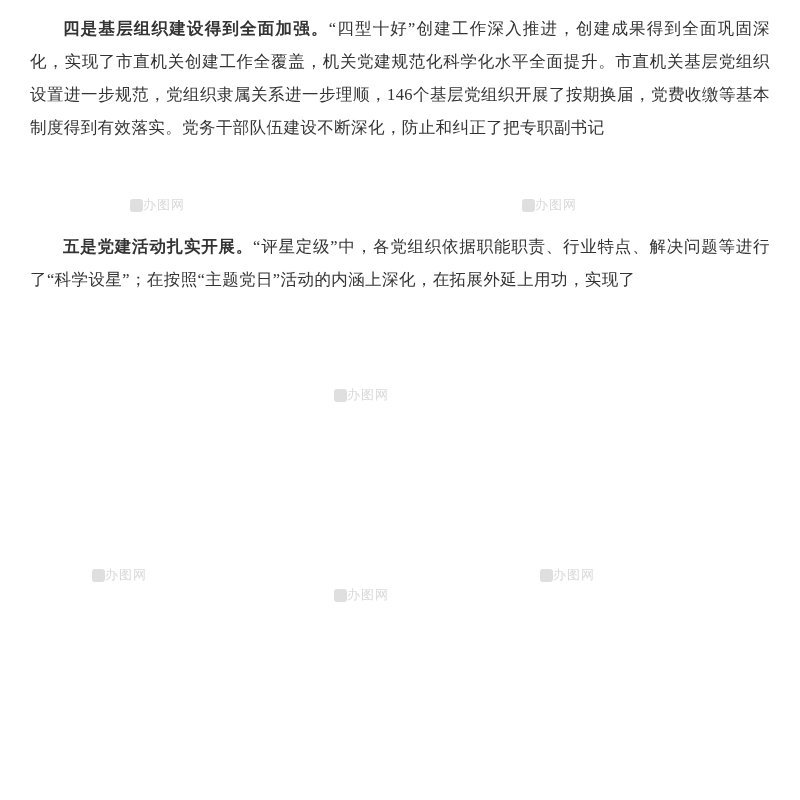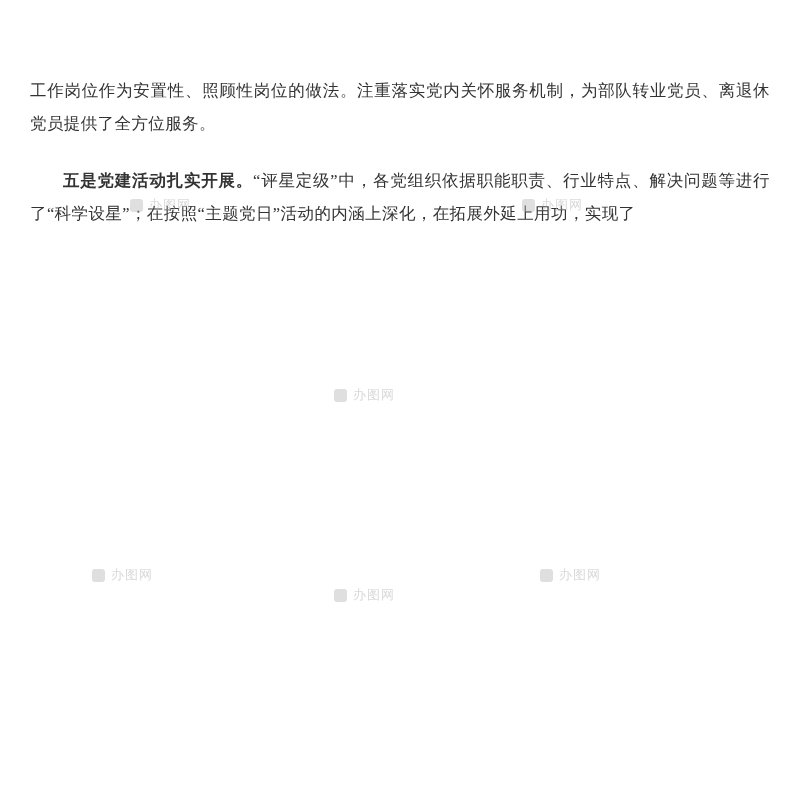--- a/index.html
+++ b/index.html
@@ -28,21 +28,21 @@
     word-break: break-all;
   }
   .doc-para.indent { text-indent: 2em; }
   .lead-bold { font-weight: bold; }
   .page-gap { height: 62px; }
   
   .watermark {
     position: absolute;
     display: flex;
     align-items: center;
-    gap: 6px;
+    gap: 0;
     color: rgba(185,185,185,0.55);
     font-size: 13px;
     letter-spacing: 1px;
     pointer-events: none;
     user-select: none;
     font-family: "Liberation Sans", sans-serif;
   }
   .wm-logo {
     display: inline-block;
     width: 13px; height: 13px;
@@ -76,20 +76,20 @@
     <span>办图网</span>
   </div>
   <div class="watermark" style="left:334px; top:386px;">
     <span class="wm-logo"></span>
     <span>办图网</span>
   </div>
 
 
 
 
+  <p class="doc-para indent"><span class="lead-bold">四是基层组织建设得到全面加强。</span><span>“四型十好”创建工作深入推进，创建成果得到全面巩固深化，实现了市直机关创建工作全覆盖，机关党建规范化科学化水平全面提升。市直机关基层党组织设置进一步规范，党组织隶属关系进一步理顺，146个基层党组织开展了按期换届，党费收缴等基本制度得到有效落实。党务干部队伍建设不断深化，防止和纠正了把专职副书记</span></p>
 
   <div class="page-gap"></div>
 
-  <p class="doc-para"><span>工作岗位作为安置性、照顾性岗位的做法。注重落实党内关怀服务机制，为部队转业党员、离退休党员提供了全方位服务。</span></p>
 
   <p class="doc-para indent"><span class="lead-bold">五是党建活动扎实开展。</span><span>“评星定级”中，各党组织依据职能职责、行业特点、解决问题等进行了“科学设星”；在按照“主题党日”活动的内涵上深化，在拓展外延上用功，实现了</span></p>
 
 </div>
 
 </body></html>

